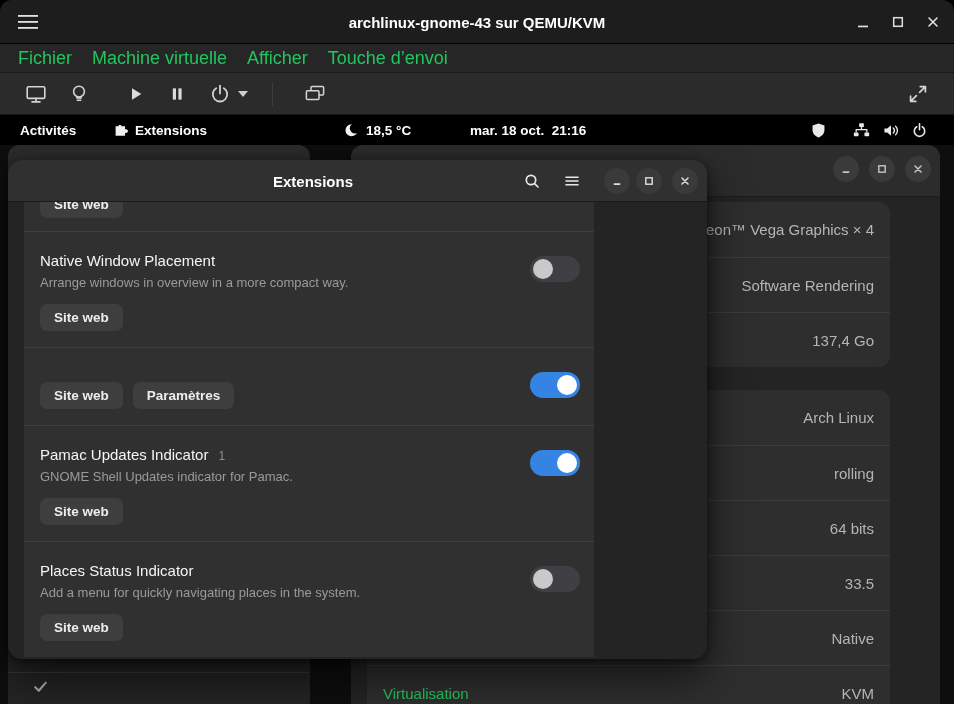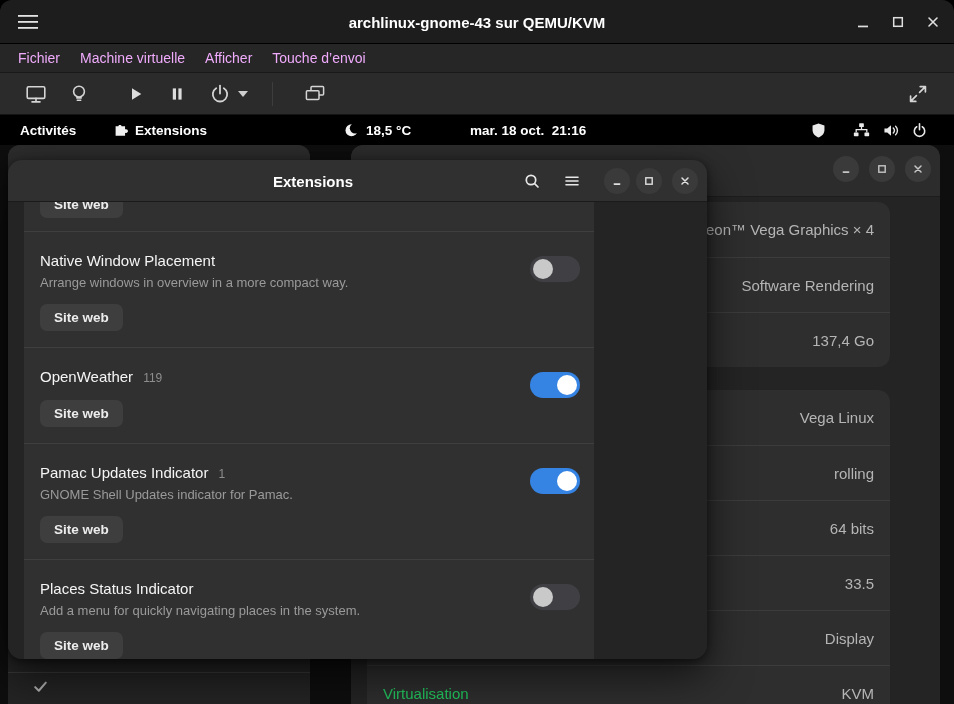--- a/index.html
+++ b/index.html
@@ -13,21 +13,21 @@
   .titlebar { position:absolute; left:0; top:0; width:954px; height:44px; background:#1d1d1d; border-bottom:1px solid #000; }
   .tb-title { position:absolute; left:0; right:0; top:0; height:44px; display:flex; align-items:center; justify-content:center;
               color:#fff; font-size:15px; font-weight:700; }
   .hamburger-btn { position:absolute; left:16px; top:15px; width:22px; height:14px; }
   .win-controls { position:absolute; right:14px; top:0; height:44px; display:flex; align-items:center; gap:21px; }
   .win-controls svg { display:block; }
 
   
   .menubar { position:absolute; left:0; top:44px; width:954px; height:29px; background:#262626; border-bottom:1px solid #191919;
              display:flex; align-items:center; padding-left:8px; }
-  .menu-item { padding:0 10px; font-size:14px; color:#f0abfc;text-align:right; }
+  .menu-item { padding:0 10px; font-size:18px; color:#22c55e;text-align:right; }
 
   
   .toolbar { position:absolute; left:0; top:73px; width:954px; height:42px; background:#2b2b2b; border-bottom:1px solid #141414; }
   .tool-btn { position:absolute; top:4px; width:34px; height:34px; display:flex; align-items:center; justify-content:center; }
   .tool-sep { position:absolute; left:272px; top:9px; width:1px; height:24px; background:#3d3d3d; }
 
   
   .topbar { position:absolute; left:0; top:115px; width:954px; height:30px; background:#000; color:#fff;
             font-size:13.5px; font-weight:700; }
   .panel-item { position:absolute; top:0; height:30px; display:flex; align-items:center; gap:6px; padding:0 6px; }
@@ -250,37 +250,37 @@
           <div class="set-row">
             <span class="set-value">Software Rendering</span>
           </div>
           <div class="set-row">
             <span class="set-value">137,4 Go</span>
           </div>
         </div>
       <div class="set-box box2" id="settings-box2">
           <div class="set-row">
             <span class="set-label"></span>
-            <span class="set-value">Vega Linux</span>
+            <span class="set-value">Arch Linux</span>
           </div>
           <div class="set-row">
             <span class="set-label"></span>
             <span class="set-value">rolling</span>
           </div>
           <div class="set-row">
             <span class="set-label"></span>
             <span class="set-value">64 bits</span>
           </div>
           <div class="set-row">
             <span class="set-label"></span>
             <span class="set-value">33.5</span>
           </div>
           <div class="set-row">
             <span class="set-label"></span>
-            <span class="set-value">Display</span>
+            <span class="set-value">Native</span>
           </div>
           <div class="set-row">
             <span class="set-label">Virtualisation</span>
             <span class="set-value">KVM</span>
           </div>
         </div>
     </div>
 
     <div class="ext-window">
       <div class="ext-header">
@@ -321,23 +321,23 @@
               <div class="ext-head"><span class="ext-name">Native Window Placement</span></div>
               <div class="ext-desc">Arrange windows in overview in a more compact way.</div>
               <div class="ext-buttons">
                 <button class="btn">Site web</button>
               </div>
               <div class="switch">
                 <div class="knob"></div>
               </div>
             </div>
             <div class="ext-row">
-              <div class="ext-head"><span class="ext-name">OpenWeather</span><span class="ext-badge">119</span></div>
               <div class="ext-buttons">
                 <button class="btn">Site web</button>
+                <button class="btn">Paramètres</button>
               </div>
               <div class="switch on">
                 <div class="knob"></div>
               </div>
             </div>
             <div class="ext-row">
               <div class="ext-head"><span class="ext-name">Pamac Updates Indicator</span><span class="ext-badge">1</span></div>
               <div class="ext-desc">GNOME Shell Updates indicator for Pamac.</div>
               <div class="ext-buttons">
                 <button class="btn">Site web</button>

